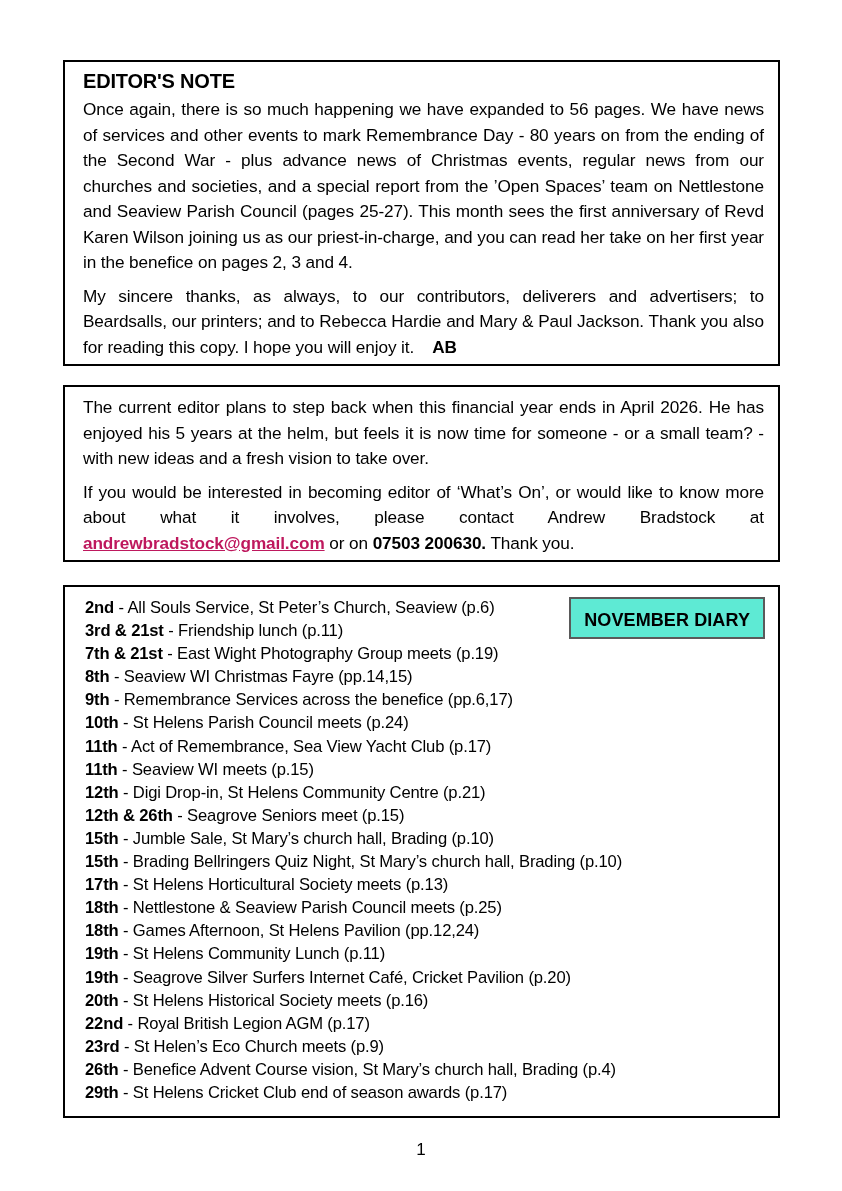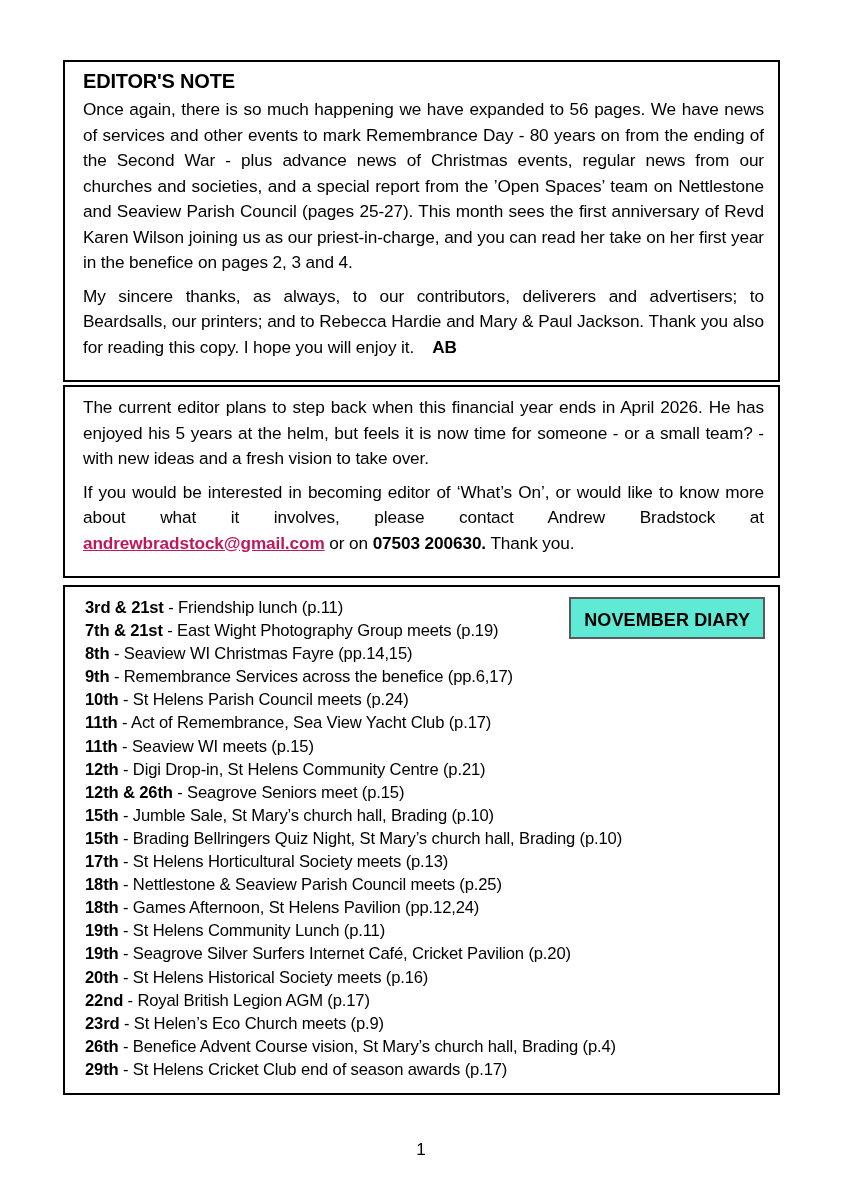--- a/index.html
+++ b/index.html
@@ -27,21 +27,21 @@
   .panel {
     position: absolute;
     left: 63px;
     width: 717px;
     box-sizing: border-box;
     border: 2px solid #000;
     background: #fff;
   }
 
   .panel-inner {
-    padding: 8px 14px 20px 18px;
+    padding: 8px 14px 4px 18px;
   }
 
   h1.box-title {
     margin: 0 0 4px 0;
     font-size: 20px;
     font-weight: bold;
     letter-spacing: -0.2px;
     line-height: 1.15;
   }
   h1.box-title.wide {
@@ -155,20 +155,21 @@
     <div class="panel-inner">
       <p class="body-text">The current editor plans to step back when this financial year ends in April 2026. He has enjoyed his 5 years at the helm, but feels it is now time for someone - or a small team? - with new ideas and a fresh vision to take over.</p>
       <p class="body-text"><span>If you would be interested in becoming editor of ‘What’s On’, or would like to know more about what it involves, please contact Andrew Bradstock at </span><a href="#" class="email-link">andrewbradstock@gmail.com</a><span> or on </span><span class="phone">07503 200630.</span><span> Thank you.</span></p>
     </div>
   </section>
 
   <section class="panel" id="diary-box">
     <div class="panel-inner">
       <div class="diary-badge">NOVEMBER DIARY</div>
       <ul class="diary-list" id="diary-list">
+          <li><span class="day">2nd</span><span class="dash"> - </span><span class="event">All Souls Service, St Peter’s Church, Seaview (p.6)</span></li>
           <li><span class="day">3rd &amp; 21st</span><span class="dash"> - </span><span class="event">Friendship lunch (p.11)</span></li>
           <li><span class="day">7th &amp; 21st</span><span class="dash"> - </span><span class="event">East Wight Photography Group meets (p.19)</span></li>
           <li><span class="day">8th</span><span class="dash"> - </span><span class="event">Seaview WI Christmas Fayre (pp.14,15)</span></li>
           <li><span class="day">9th</span><span class="dash"> - </span><span class="event">Remembrance Services across the benefice (pp.6,17)</span></li>
           <li><span class="day">10th</span><span class="dash"> - </span><span class="event">St Helens Parish Council meets (p.24)</span></li>
           <li><span class="day">11th</span><span class="dash"> - </span><span class="event">Act of Remembrance, Sea View Yacht Club (p.17)</span></li>
           <li><span class="day">11th</span><span class="dash"> - </span><span class="event">Seaview WI meets (p.15)</span></li>
           <li><span class="day">12th</span><span class="dash"> - </span><span class="event">Digi Drop-in, St Helens Community Centre (p.21)</span></li>
           <li><span class="day">12th &amp; 26th</span><span class="dash"> - </span><span class="event">Seagrove Seniors meet (p.15)</span></li>
           <li><span class="day">15th</span><span class="dash"> - </span><span class="event">Jumble Sale, St Mary’s church hall, Brading (p.10)</span></li>

